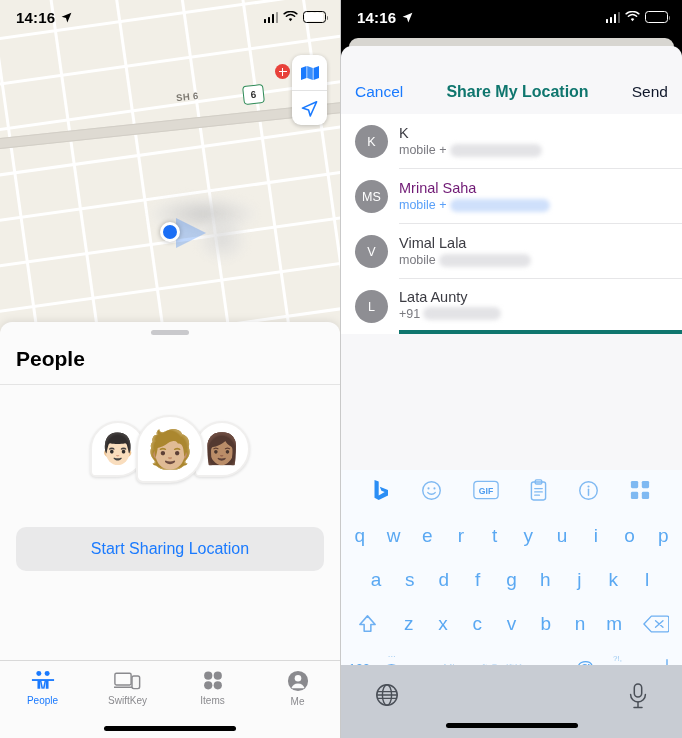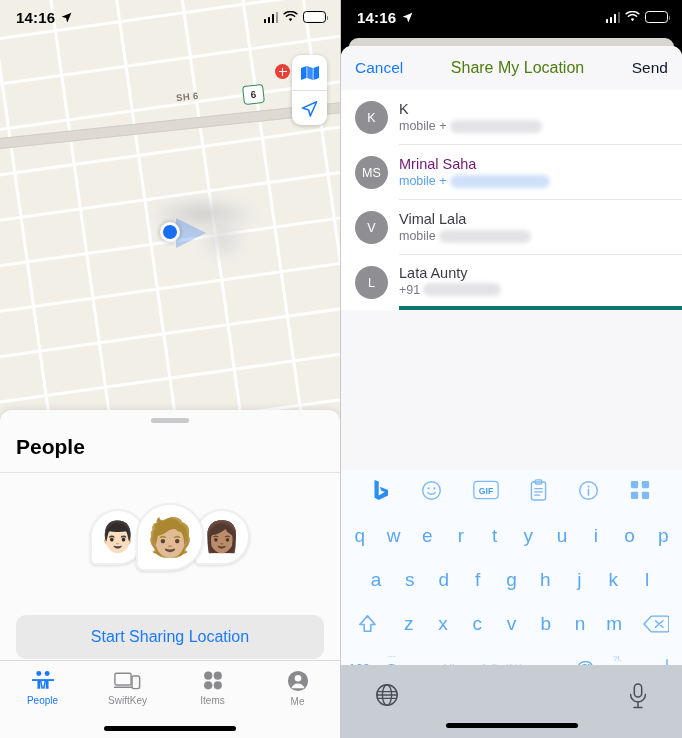--- a/index.html
+++ b/index.html
@@ -129,21 +129,21 @@
     box-shadow: 0 1px 4px rgba(0,0,0,.22);
     z-index: 20;
   }
   .map-ctrl {
     height:35px; display:flex; align-items:center; justify-content:center;
   }
   .map-ctrl + .map-ctrl { border-top: 1px solid #e2e2e2; }
 
   
   .sheet {
-    position:absolute; left:0; right:0; bottom:0; height:328px;
+    position:absolute; left:0; right:0; bottom:0; height:416px;
     background:#fbfbfb;
     border-top-left-radius:12px; border-top-right-radius:12px;
     box-shadow: 0 -1px 8px rgba(0,0,0,.10);
     z-index: 25;
   }
   .grabber {
     width:38px; height:5px; border-radius:3px; background:#c9c9cc;
     margin: 8px auto 0;
   }
   .sheet-title {
@@ -198,25 +198,25 @@
     background:#f7f7f9;
     border-top-left-radius:11px; border-top-right-radius:11px;
     overflow:hidden;
   }
   .modal-peek {
     position:absolute; top:38px; left:8px; right:8px; height:14px;
     background:#d8d6d1; border-top-left-radius:9px; border-top-right-radius:9px;
   }
   .nav {
     height:44px; display:flex; align-items:center; justify-content:space-between;
-    padding:1px 14px; background:#f7f7f9;
+    padding:1px 14px; background:#f7f7f9;margin-top:24px;
   }
   .nav-btn { font-size:15.5px; color:#1a7afe; cursor:pointer; }
   .nav-btn.disabled { color:#0f172a; }
-  .nav-title { font-size:16px; font-weight:normal; color:#4d7c0f; }
+  .nav-title { font-size:16px; font-weight:bold; color:#0f766e; }
   .to-row {
     height:38px; display:flex; align-items:center; padding:0 14px;
     border-top:1px solid #e0e0e2; border-bottom:1px solid #e0e0e2;
     background:#f7f7f9;
   }
   .to-label { font-size:14px; color:#8a8a8e; }
   .caret {
     width:1.6px; height:17px; background:#1a7afe; margin-left:5px;
   }
   .to-spacer { flex:1; }

